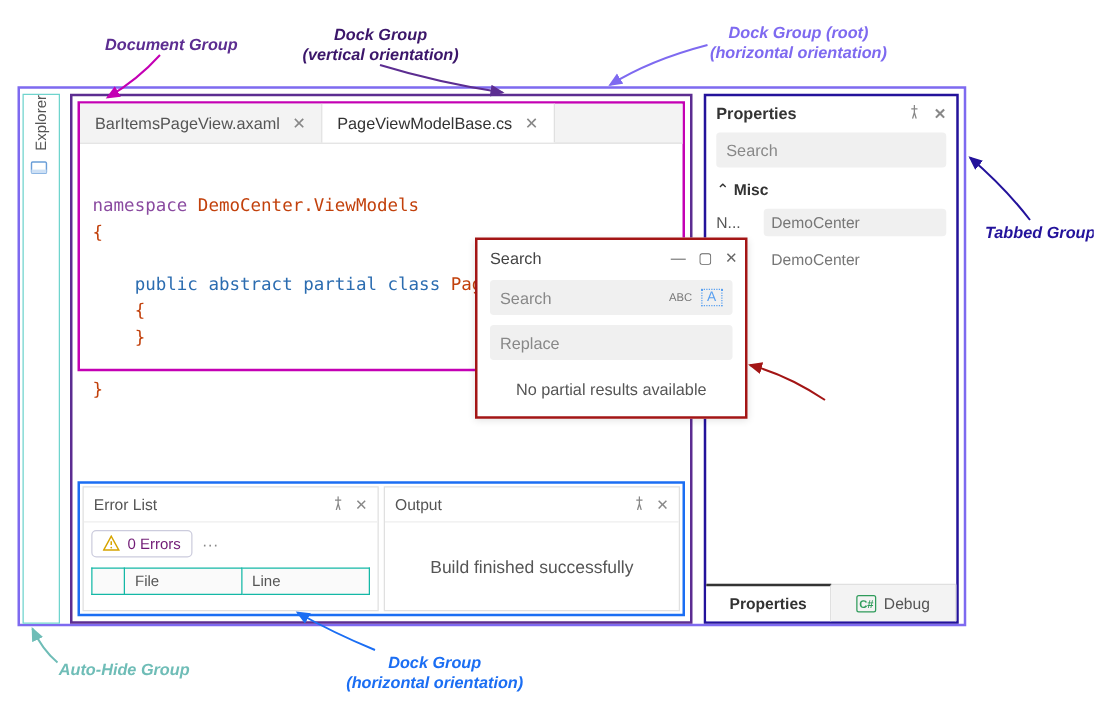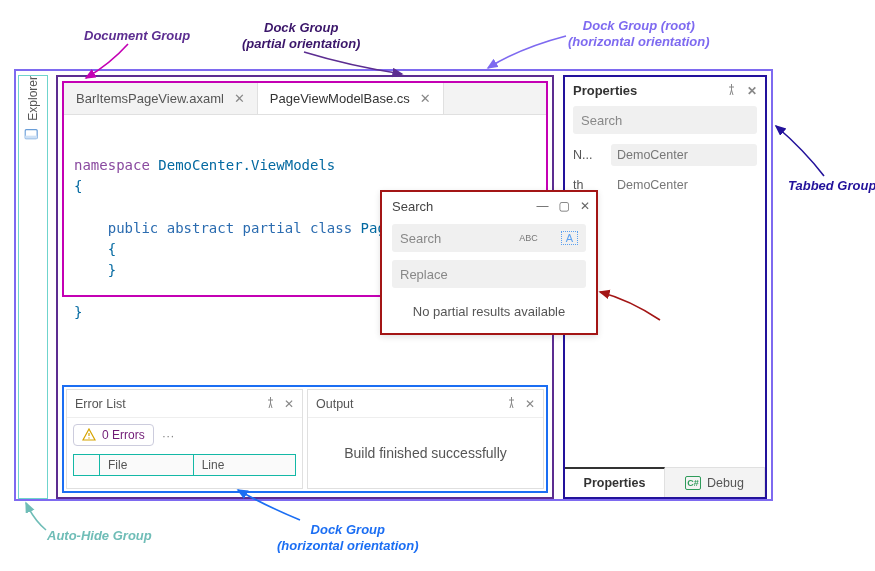--- a/index.html
+++ b/index.html
@@ -110,21 +110,21 @@
   .code-area {
     padding: 40px 10px 10px 10px;
     font-family: Consolas, monospace;
     font-size: 14px;
     line-height: 1.5;
     color: #333;
     white-space: pre;
   }
   .kw-ns { color: #8a4aa0; }
   .kw-blue { color: #2b6cb0; margin-top: 28px; }
-  .plain { color: #0369a1; }
+  .plain { color: #c2410c; }
   
   .horizontal-dock {
     position: absolute;
     left: 4px;
     top: 308px;
     right: 4px;
     bottom: 4px;
     border: 2px solid #1b6ef3;
     display: flex;
     gap: 4px;
@@ -315,21 +315,21 @@
     color: #888;
     font-size: 13px;
     margin-bottom: 8px;
   }
   .fg-input .sp { flex: 1; }
   .fg-input .tag {
     font-size: 9px;
     color: #777;
     border: 1px solid transparent;
     padding: 0 2px;
-    margin-left: 20px;
+    margin-left: 4px;
   }
   .fg-input .tag.boxed {
     border: 1px dotted #5aa0f0;
     color: #5aa0f0;
     font-size: 11px;
     padding: 0 4px;
   }
   .fg-msg {
     text-align: center;
     color: #555;
@@ -338,21 +338,21 @@
   }
   
   .svg-icon { display: inline-block; vertical-align: middle; }
 </style>
 </head>
 <body>
 
 <div class="annotation center" style="left:84px; top:28px; color:#5c2d91; font-weight:700;">Document Group</div>
 <div class="annotation center" style="left:242px; top:20px; color:#3b166a;">
   <span>Dock Group</span><br>
-  <span>(partial orientation)</span>
+  <span>(vertical orientation)</span>
 </div>
 <div class="annotation center" style="left:568px; top:18px; color:#7e6af0; font-weight:700;">
   <span>Dock Group (root)</span><br>
   <span>(horizontal orientation)</span>
 </div>
 <div class="annotation" style="left:788px; top:178px; color:#23129b; font-weight:700;">Tabbed Group</div>
 <div class="annotation" style="left:640px; top:325px; color:#a31515; font-weight:700;">Float Group</div>
 <div class="annotation center" style="left:277px; top:522px; color:#1b6ef3; font-weight:700;">
   <span>Dock Group</span><br>
   <span>(horizontal orientation)</span>
@@ -456,20 +456,24 @@
           <svg width="11" height="11" viewBox="0 0 11 11">
               <path d="M5.5 0 L5.5 6 M3 3 L8 3 M5.5 6 L4 11 M5.5 6 L7 11" stroke="#888" stroke-width="1" fill="none"></path>
             </svg>
         </span>
         <span class="ico">✕</span>
       </div>
       <div class="tabbed-body">
         <div class="search-box">
           <span>Search</span>
         </div>
+        <div class="misc-head">
+          <span style="font-weight:400;">⌃</span>
+          <span>Misc</span>
+        </div>
         <div class="prop-row">
           <span class="pname">N...</span>
           <span class="pval">DemoCenter</span>
         </div>
         <div class="prop-row">
           <span class="pname">th</span>
           <span class="pval plain-val">DemoCenter</span>
         </div>
       </div>
       <div class="tg-tabs">

